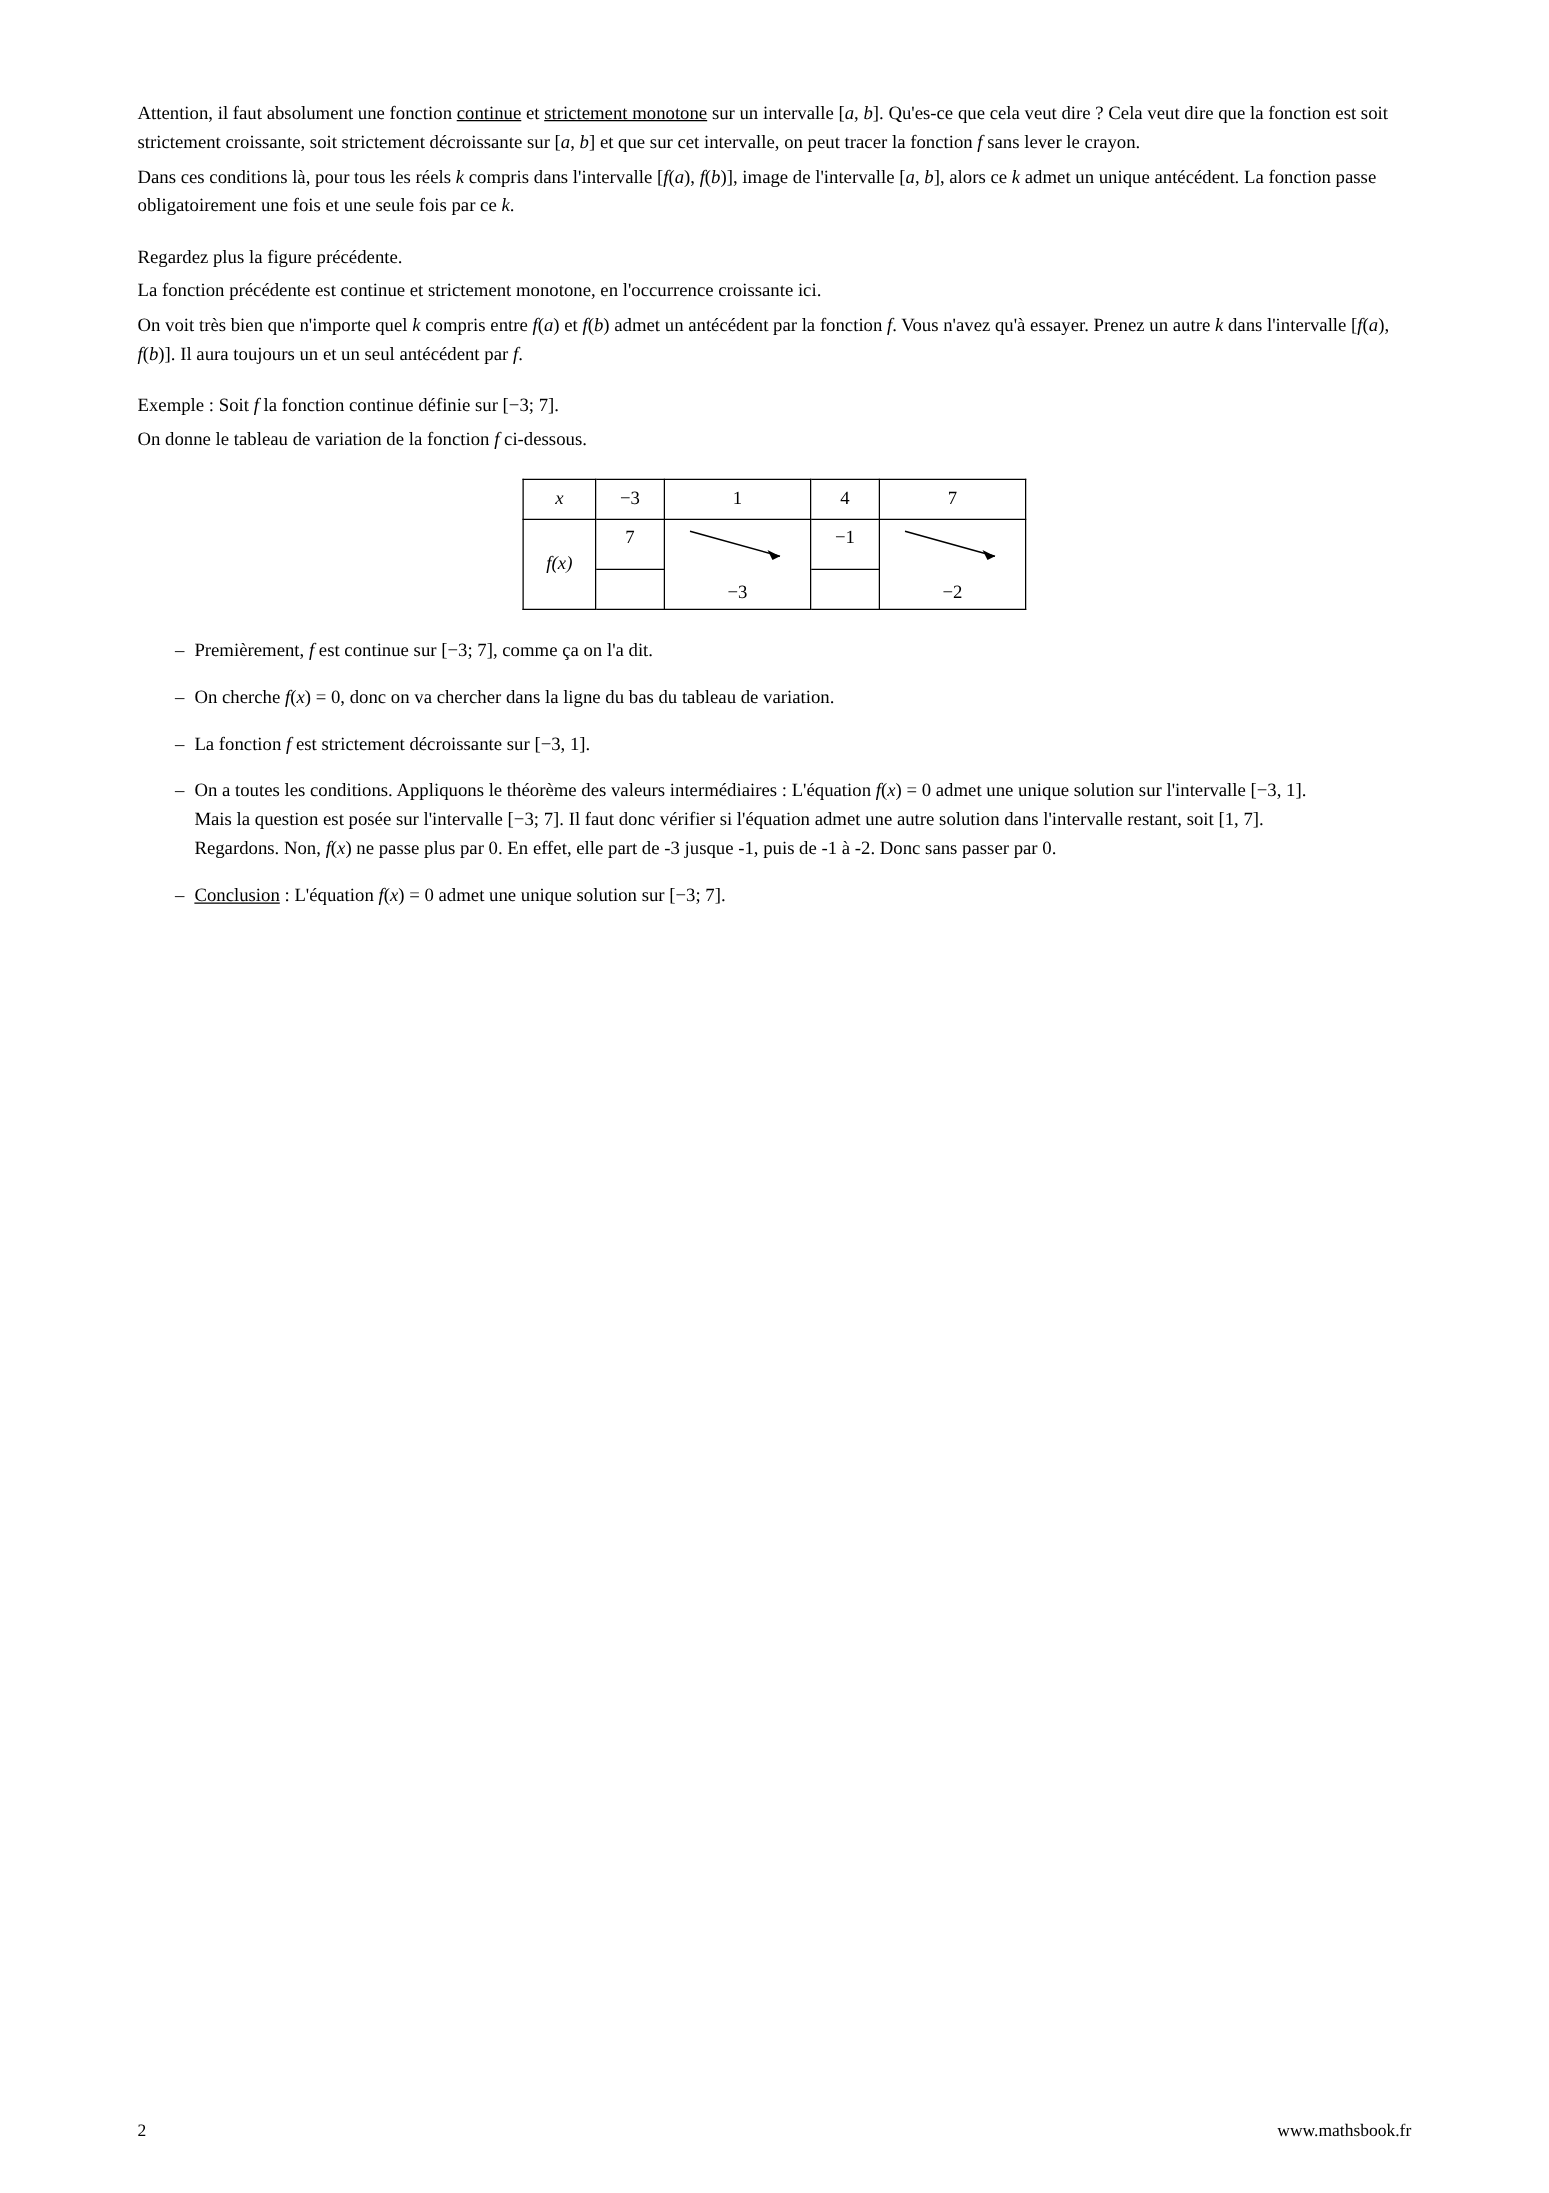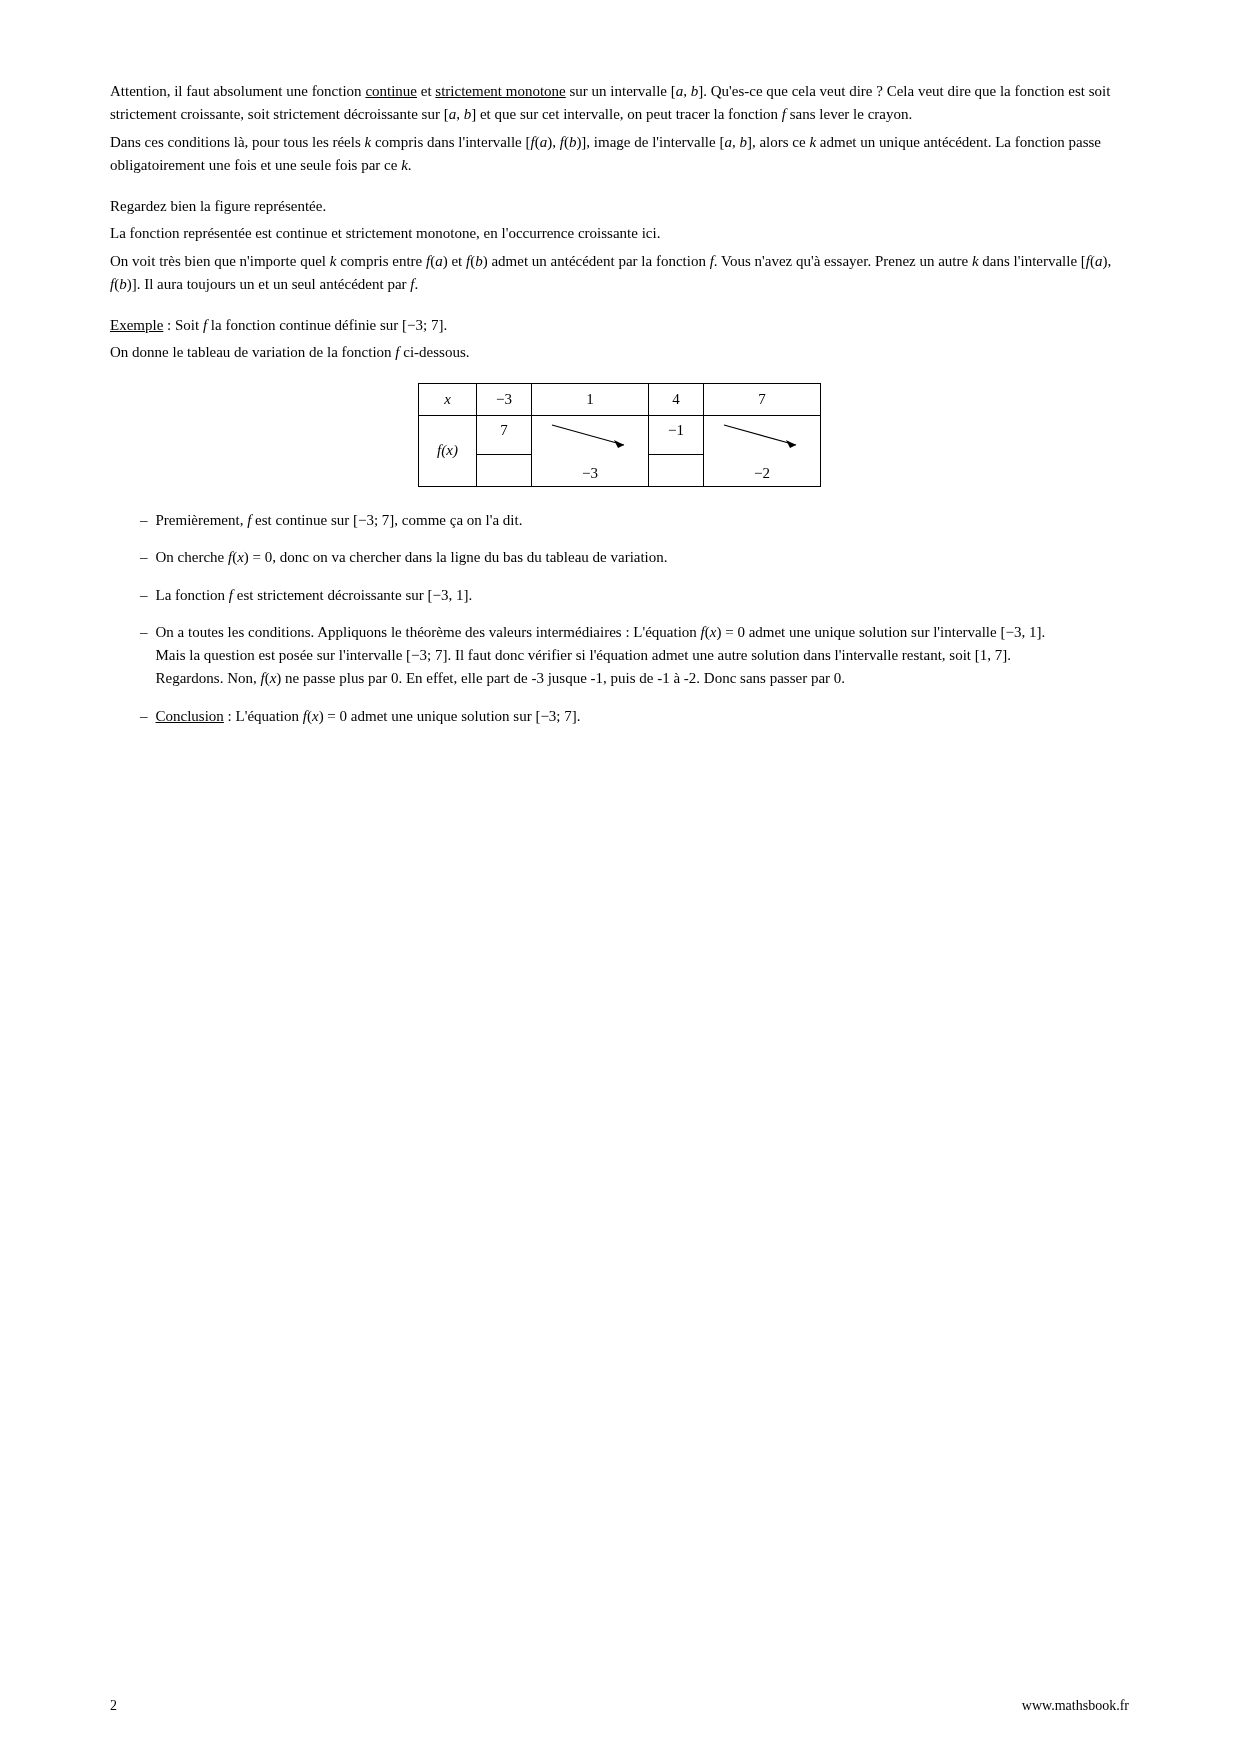--- a/index.html
+++ b/index.html
@@ -26,21 +26,20 @@
       margin-bottom: 4px;
       line-height: 1.55;
     }
     .underline {
       text-decoration: underline;
     }
     .section-gap {
       margin-bottom: 18px;
     }
     .example-label {
-      text-decoration: underline;
       font-style: normal;
       text-align: center;
     }
     .table-container {
       display: flex;
       justify-content: center;
       margin: 18px 0 22px 0;
     }
     table.variation-table {
       border-collapse: collapse;
@@ -108,22 +107,22 @@
   <div class="text-block section-gap">
     <p>
       Attention, il faut absolument une fonction <span class="underline">continue</span> et <span class="underline">strictement monotone</span> sur un intervalle [<em>a</em>, <em>b</em>]. Qu'es-ce que cela veut dire ? Cela veut dire que la fonction est soit strictement croissante, soit strictement décroissante sur [<em>a</em>, <em>b</em>] et que sur cet intervalle, on peut tracer la fonction <em>f</em> sans lever le crayon.
     </p>
     <p>
       Dans ces conditions là, pour tous les réels <em>k</em> compris dans l'intervalle [<em>f</em>(<em>a</em>), <em>f</em>(<em>b</em>)], image de l'intervalle [<em>a</em>, <em>b</em>], alors ce <em>k</em> admet un unique antécédent. La fonction passe obligatoirement une fois et une seule fois par ce <em>k</em>.
     </p>
   </div>
 
   <div class="text-block section-gap">
-    <p>Regardez bien la figure représentée.</p>
-    <p>La fonction représentée est continue et strictement monotone, en l'occurrence croissante ici.</p>
+    <p>Regardez plus la figure précédente.</p>
+    <p>La fonction précédente est continue et strictement monotone, en l'occurrence croissante ici.</p>
     <p>On voit très bien que n'importe quel <em>k</em> compris entre <em>f</em>(<em>a</em>) et <em>f</em>(<em>b</em>) admet un antécédent par la fonction <em>f</em>. Vous n'avez qu'à essayer. Prenez un autre <em>k</em> dans l'intervalle [<em>f</em>(<em>a</em>), <em>f</em>(<em>b</em>)]. Il aura toujours un et un seul antécédent par <em>f</em>.</p>
   </div>
 
 
   <div class="text-block">
     <p>
       <span class="example-label">Exemple</span> : Soit <em>f</em> la fonction continue définie sur [−3; 7].
     </p>
     <p>On donne le tableau de variation de la fonction <em>f</em> ci-dessous.</p>
   </div>

